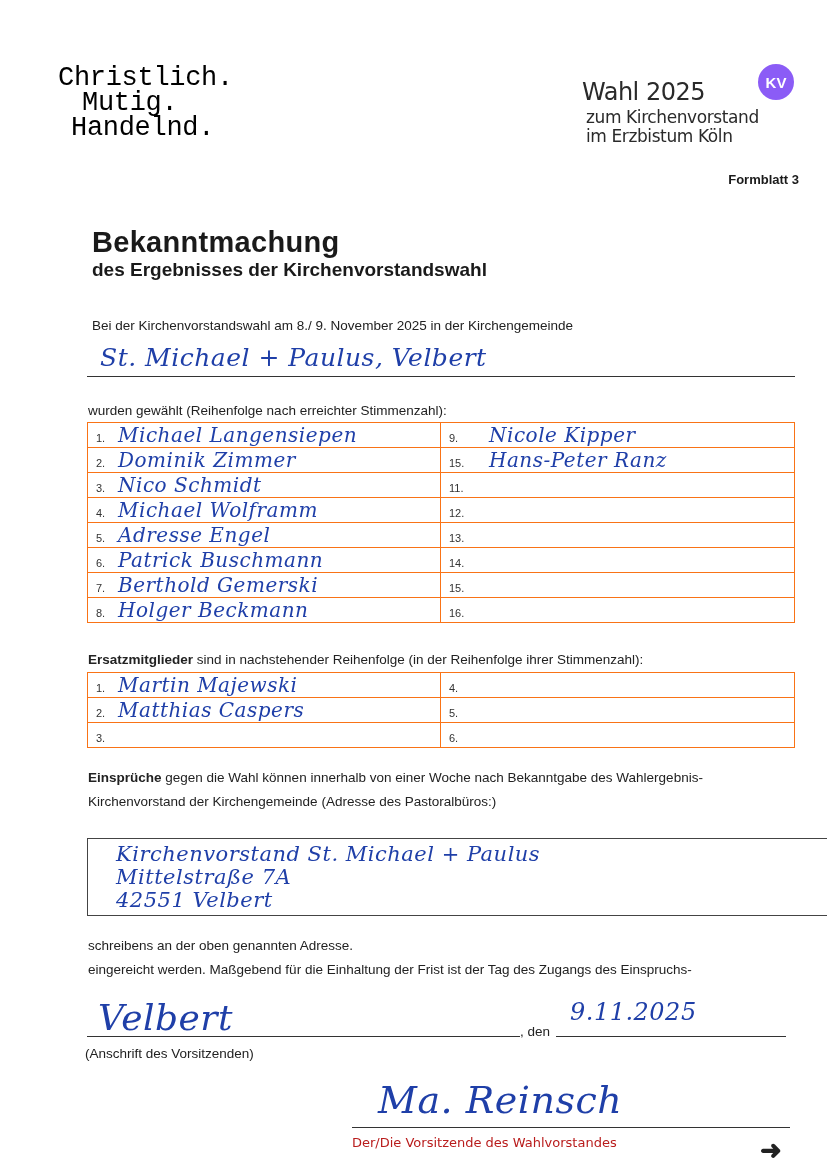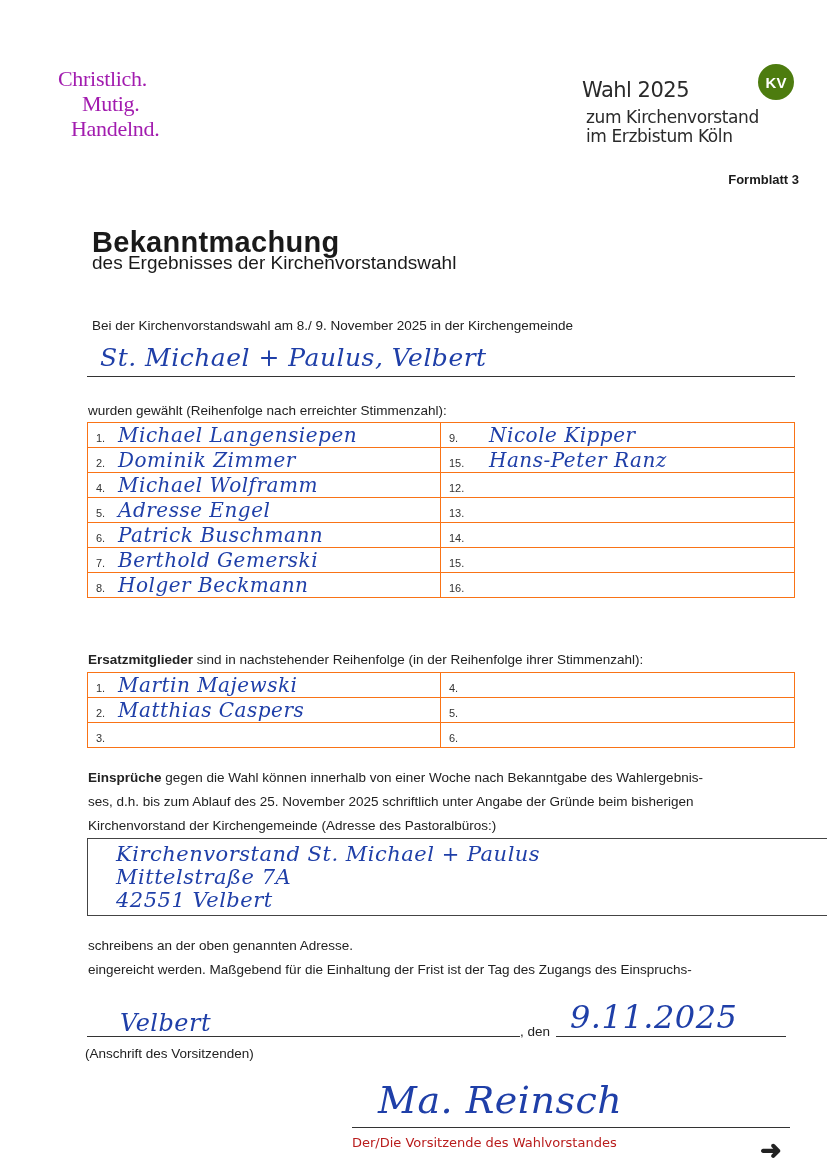--- a/index.html
+++ b/index.html
@@ -2,42 +2,42 @@
 <html><head>
   <meta charset="utf-8">
   <style>
     html, body { margin: 0; padding: 0; background: #ffffff; }
     body {
       width: 827px; height: 1170px; position: relative; overflow: hidden;
       font-family: "Liberation Sans", sans-serif; color: #1a1a1a;
     }
     .abs { position: absolute; }
     .slogan {
-      left: 58px; top: 66px; font-family: Liberation Serif, serif;
-      font-size: 22px; line-height: 25px; color: #a21caf; letter-spacing: -0.3px;
+      left: 58px; top: 66px; font-family: Liberation Mono, monospace;
+      font-size: 27px; line-height: 25px; color: #000000; letter-spacing: -0.3px;
     }
     .slogan div { white-space: nowrap; }
     .slogan .l2 { padding-left: 24px; }
     .slogan .l3 { padding-left: 13px; }
     .wahl-title {
       left: 582px; top: 78px; font-family: "DejaVu Sans", sans-serif;
-      font-size: 21px; color: #2a2a2a; letter-spacing: -0.5px; white-space: nowrap;
+      font-size: 24px; color: #2a2a2a; letter-spacing: -0.5px; white-space: nowrap;
     }
     .wahl-sub {
       left: 586px; top: 108px; font-family: "DejaVu Sans", sans-serif;
       font-size: 17px; line-height: 19px; color: #2a2a2a; letter-spacing: -0.4px;
     }
     .kv-badge {
       left: 758px; top: 64px; width: 36px; height: 36px; border-radius: 50%;
-      background: #4d7c0f; color: #fff; font-weight: bold; font-size: 15px;
+      background: #8b5cf6; color: #fff; font-weight: bold; font-size: 15px;
       display: flex; align-items: center; justify-content: center;
     }
     .formblatt { right: 28px; top: 172px; font-size: 13px; font-weight: bold; }
     .title { left: 92px; top: 226px; font-size: 29px; font-weight: bold; letter-spacing: 0.3px; }
-    .subtitle { left: 92px; top: 252px; font-size: 19px; font-weight: normal; }
+    .subtitle { left: 92px; top: 259px; font-size: 19px; font-weight: bold; }
     .body-text { font-size: 13.5px; color: #222; }
     .hand {
       font-family: "DejaVu Serif", serif; font-style: italic; color: #1f3fa8;
       letter-spacing: 0.5px;
     }
     .underline-line { height: 0; border-top: 1px solid #333; }
     table.grid {
       position: absolute; border-collapse: collapse; table-layout: fixed;
     }
     table.grid td {
@@ -87,20 +87,24 @@
   <tbody>
       <tr>
     <td><span class="num">1.</span><span class="hand cell-name">Michael Langensiepen</span></td>
     <td><span class="num" style="min-width:40px">9.</span><span class="hand cell-name">Nicole Kipper</span></td>
   </tr>
   <tr>
     <td><span class="num">2.</span><span class="hand cell-name">Dominik Zimmer</span></td>
     <td><span class="num" style="min-width:40px">15.</span><span class="hand cell-name">Hans-Peter Ranz</span></td>
   </tr>
   <tr>
+    <td><span class="num">3.</span><span class="hand cell-name">Nico Schmidt</span></td>
+    <td><span class="num">11.</span><span class="hand cell-name"></span></td>
+  </tr>
+  <tr>
     <td><span class="num">4.</span><span class="hand cell-name">Michael Wolframm</span></td>
     <td><span class="num">12.</span><span class="hand cell-name"></span></td>
   </tr>
   <tr>
     <td><span class="num">5.</span><span class="hand cell-name">Adresse Engel</span></td>
     <td><span class="num">13.</span><span class="hand cell-name"></span></td>
   </tr>
   <tr>
     <td><span class="num">6.</span><span class="hand cell-name">Patrick Buschmann</span></td>
     <td><span class="num">14.</span><span class="hand cell-name"></span></td>
@@ -136,39 +140,38 @@
   </tr>
   <tr>
     <td><span class="num">3.</span><span class="hand cell-name"></span></td>
     <td><span class="num">6.</span><span class="hand cell-name"></span></td>
   </tr>
 </tbody>
   </table>
 
 <div class="abs body-text" style="left:88px; top:766px; line-height:24px; width:720px;">
   <div><b>Einsprüche</b><span> gegen die Wahl können innerhalb von einer Woche nach Bekanntgabe des Wahlergebnis-</span></div>
-  <div>ses, d.h. bis zum Ablauf des 25. November 2025 schriftlich unter Angabe der Gründe beim bisherigen</div>
   <div>Kirchenvorstand der Kirchengemeinde (Adresse des Pastoralbüros:)</div>
 </div>
 
 <div class="abs addr-box hand">
   <div>Kirchenvorstand  St. Michael + Paulus</div>
   <div>Mittelstraße 7A</div>
   <div>42551  Velbert</div>
 </div>
 
 <div class="abs body-text" style="left:88px; top:934px; line-height:24px; width:720px;">
   <div>schreibens an der oben genannten Adresse.</div>
   <div>eingereicht werden. Maßgebend für die Einhaltung der Frist ist der Tag des Zugangs des Einspruchs-</div>
 </div>
 
-<div class="abs hand" style="left:120px; top:997px; font-size:24px;margin-top:12px;">Velbert</div>
+<div class="abs hand" style="left:98px; top:997px; font-size:36px;">Velbert</div>
 <div class="abs underline-line" style="left:87px; top:1036px; width:433px;"></div>
 <div class="abs body-text" style="left:520px; top:1024px;">, den</div>
-<div class="abs hand" style="left:570px; top:998px; font-size:32px;">9.11.2025</div>
+<div class="abs hand" style="left:570px; top:998px; font-size:24px;">9.11.2025</div>
 <div class="abs underline-line" style="left:556px; top:1036px; width:230px;"></div>
 <div class="abs body-text" style="left:85px; top:1046px;">(Anschrift des Vorsitzenden)</div>
 
 <div class="abs hand" style="left:378px; top:1078px; font-size:38px;">Ma. Reinsch</div>
 <div class="abs underline-line" style="left:352px; top:1127px; width:438px;"></div>
 <div class="abs" style="left:352px; top:1135px; font-family:'DejaVu Sans', sans-serif; font-size:13px; color:#b91c1c;">Der/Die Vorsitzende des Wahlvorstandes</div>
 
 <div class="abs arrow">➜</div>
 
 </body></html>

